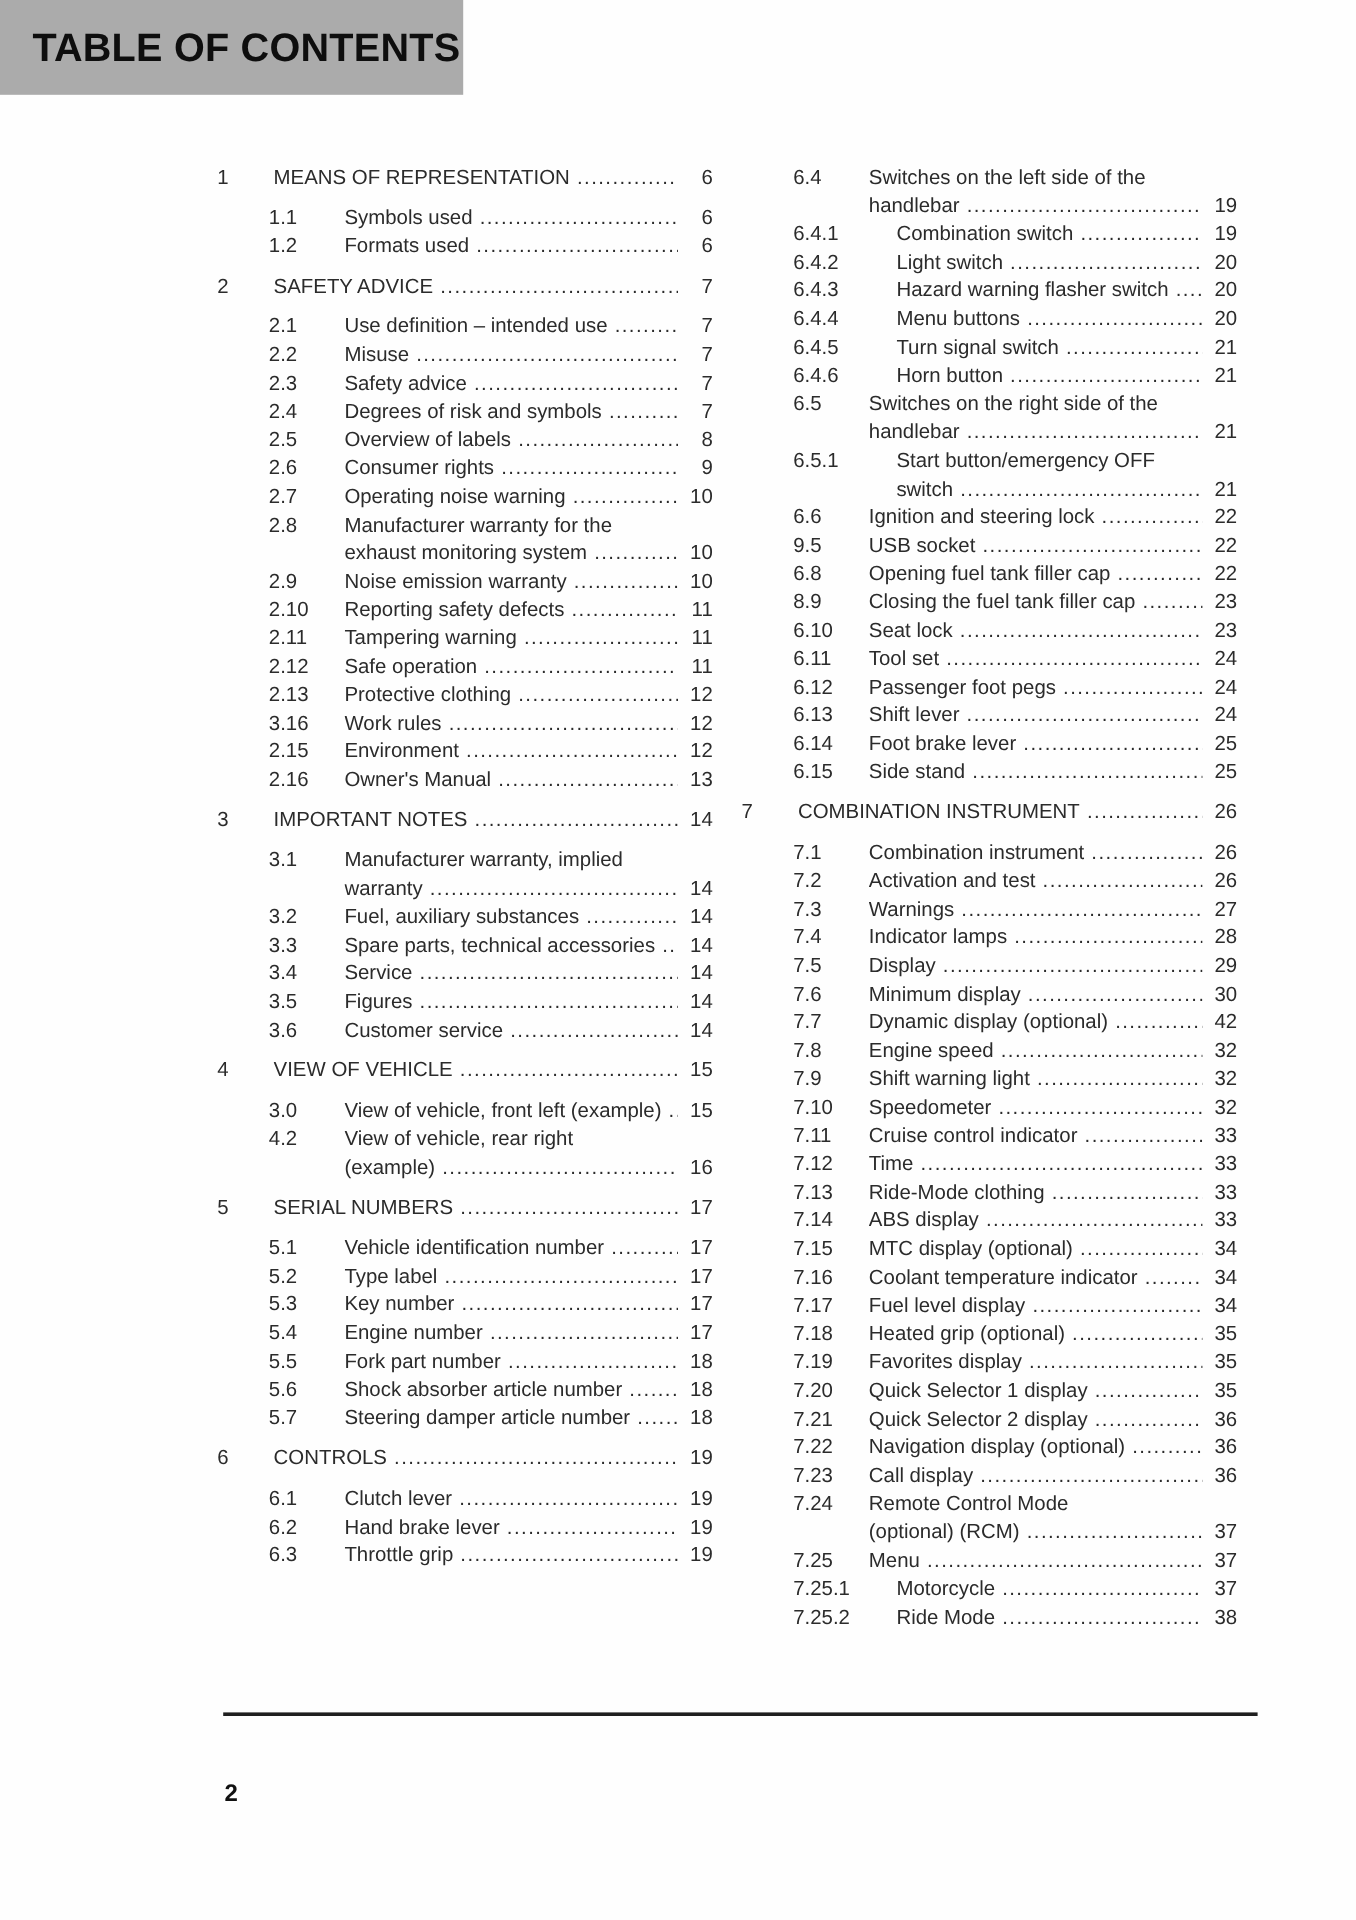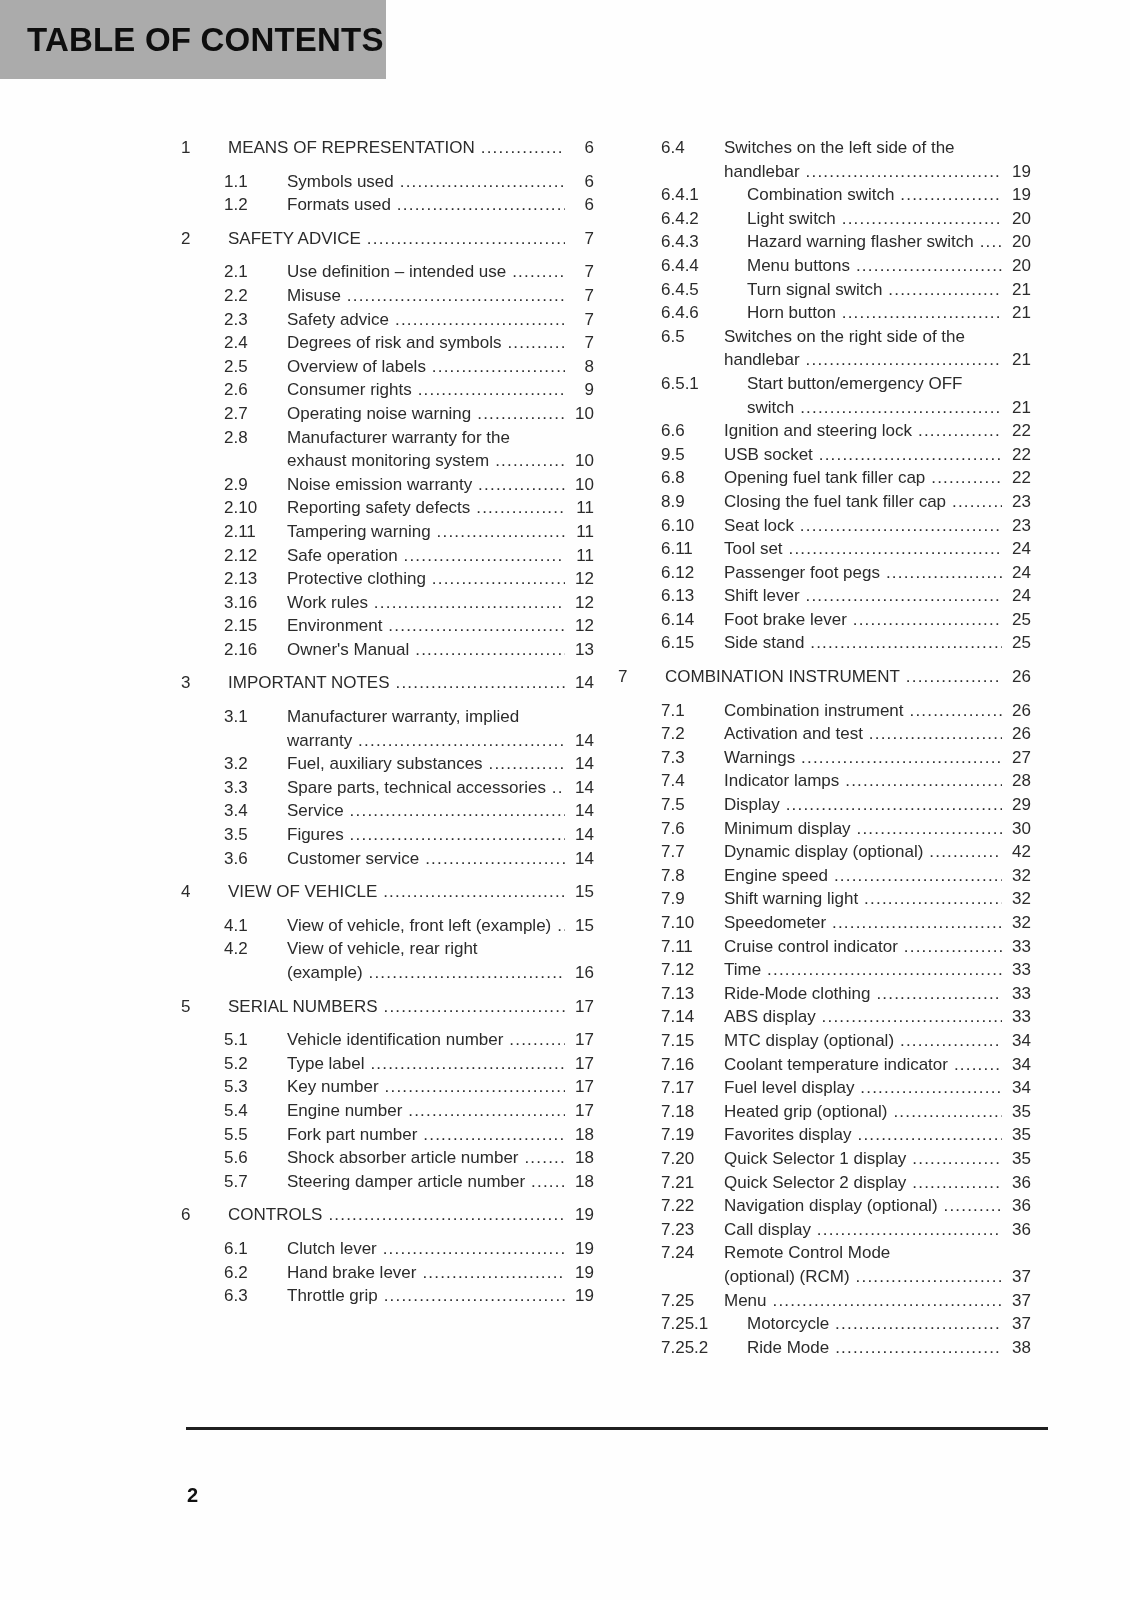--- a/index.html
+++ b/index.html
@@ -218,21 +218,21 @@
         <span class="num">3.6</span>
         <span class="mid"><span class="t">Customer service</span><span class="dots"> ..............................................................................................................</span></span>
         <span class="pg">14</span>
       </div>
       <div class="row lvl1">
         <span class="num">4</span>
         <span class="mid"><span class="t">VIEW OF VEHICLE</span><span class="dots"> ..............................................................................................................</span></span>
         <span class="pg">15</span>
       </div>
       <div class="row lvl2">
-        <span class="num">4.1</span>
+        <span class="num">3.0</span>
         <span class="mid"><span class="t">View of vehicle, front left (example)</span><span class="dots"> ..............................................................................................................</span></span>
         <span class="pg">15</span>
       </div>
       <div class="row lvl2">
         <span class="num">4.2</span>
         <span class="mid"><span class="t">View of vehicle, rear right
 (example)</span><span class="dots"> ..............................................................................................................</span></span>
         <span class="pg">16</span>
       </div>
       <div class="row lvl1">

